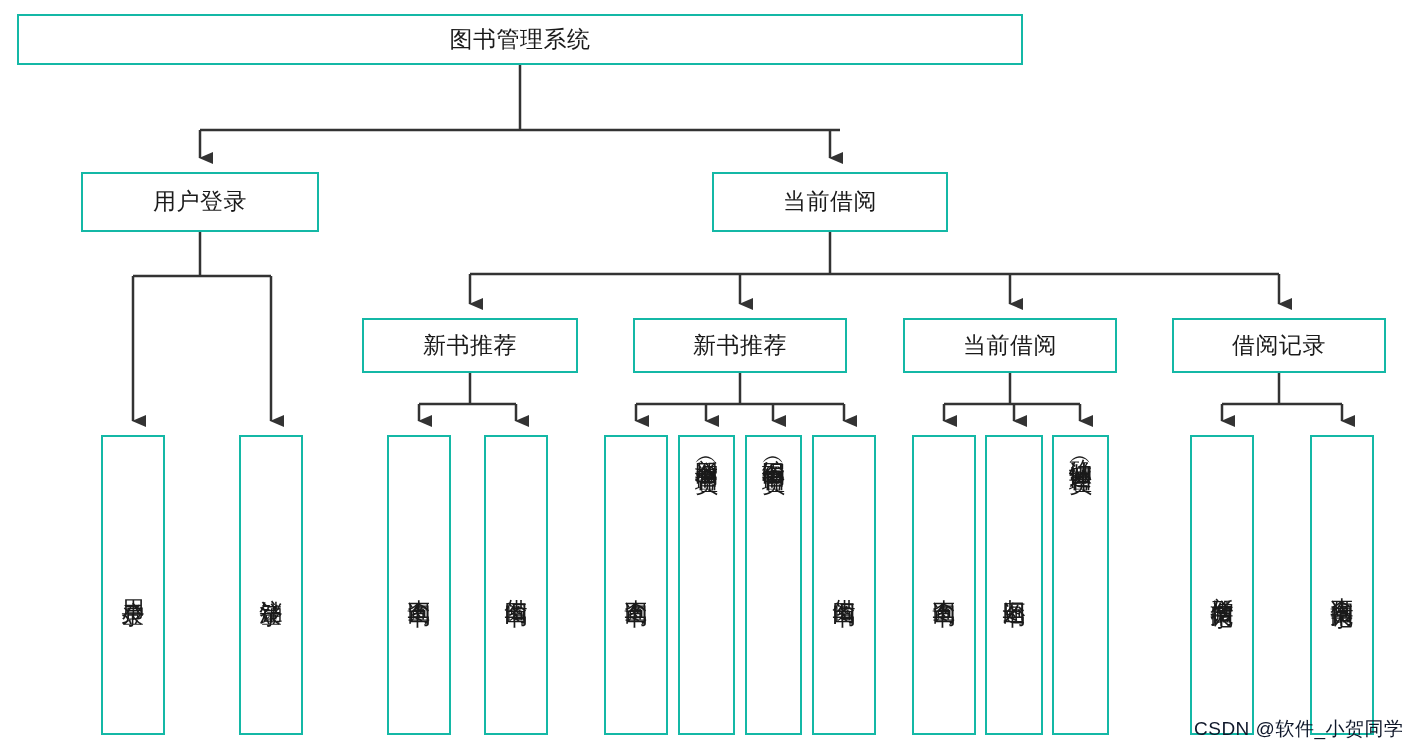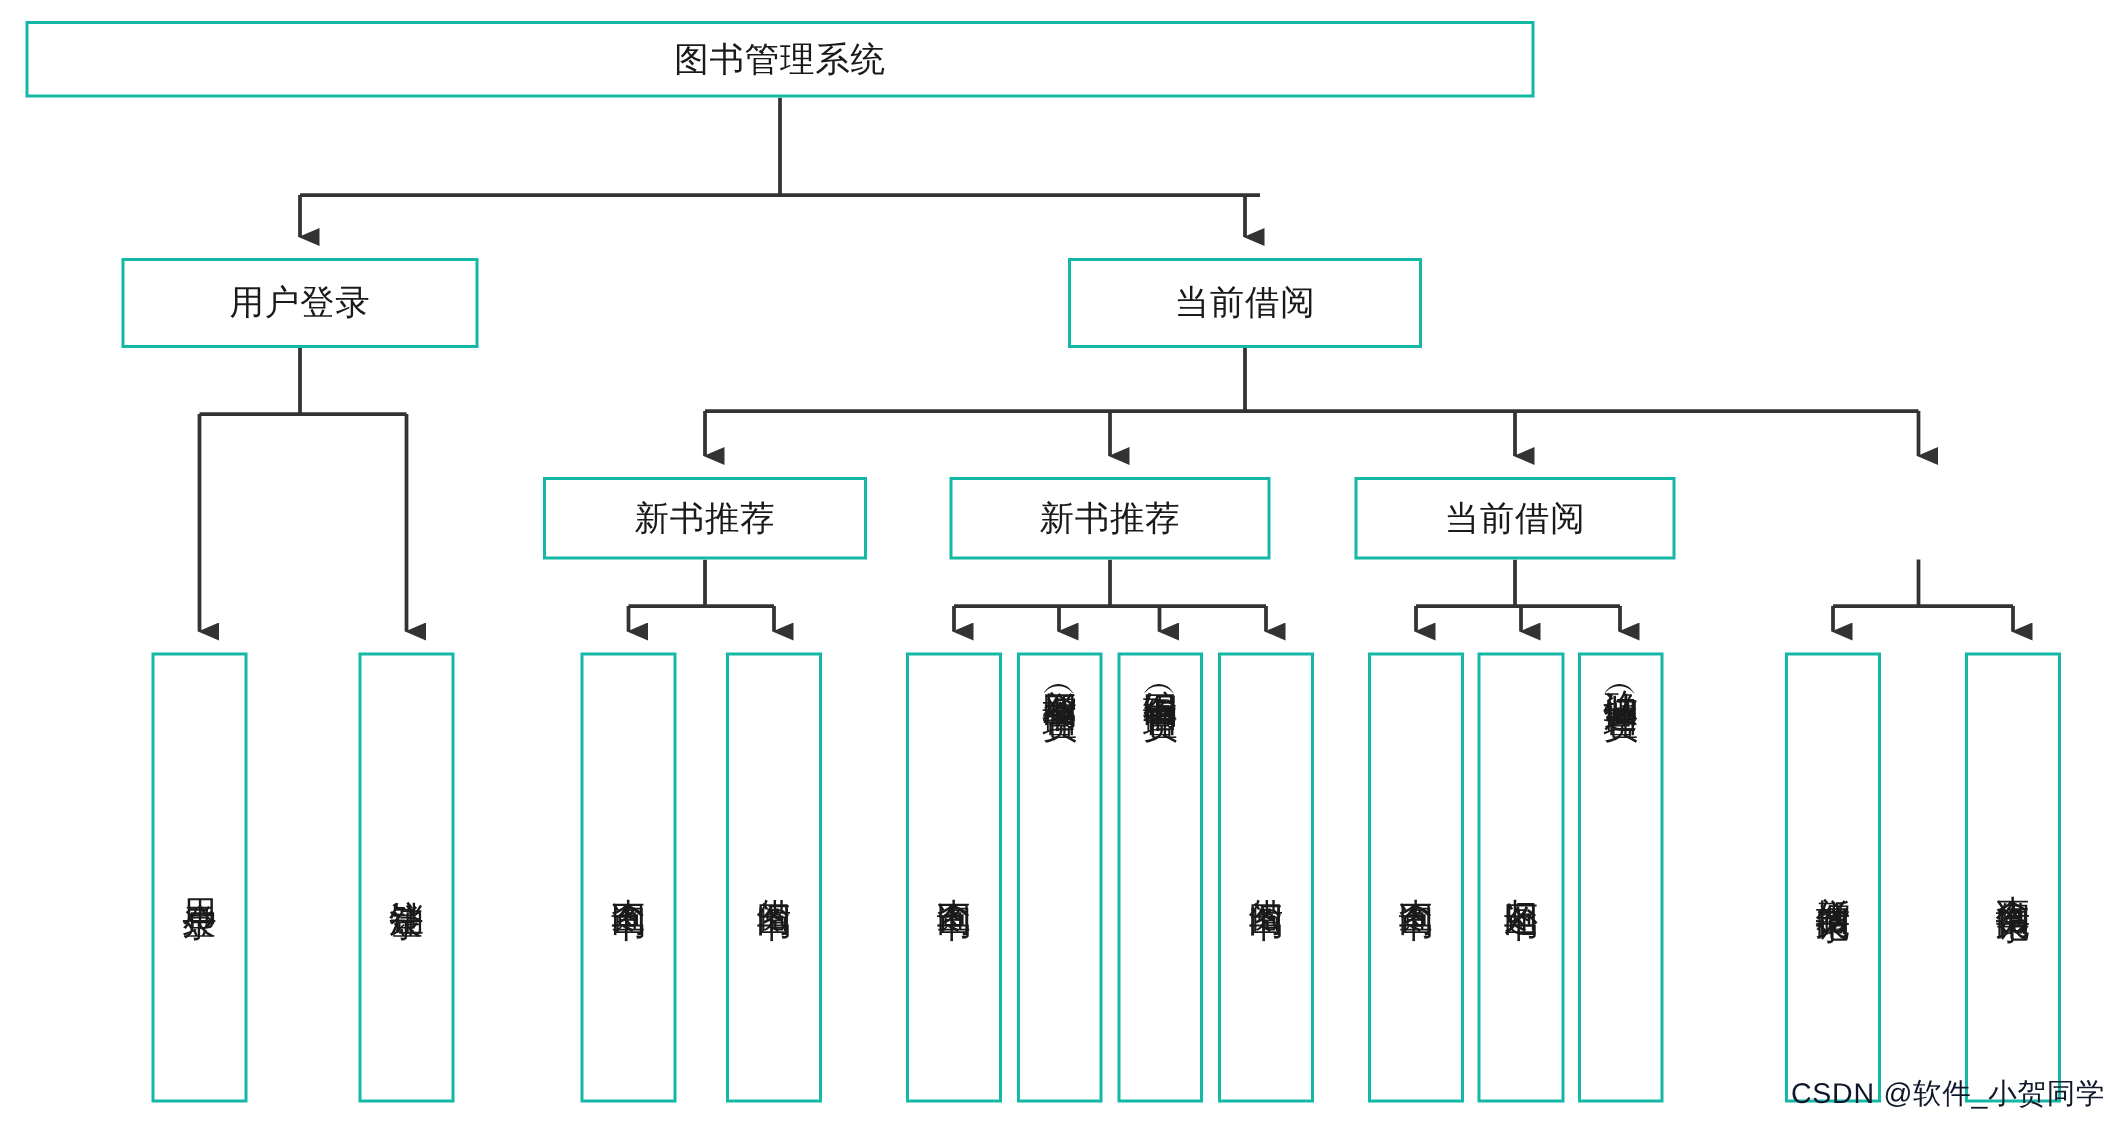--- a/index.html
+++ b/index.html
@@ -141,20 +141,23 @@
 
   <div class="node h" style="left:362px; top:318px; width:216px; height:55px;">
     <span class="label">新书推荐</span>
   </div>
   <div class="node h" style="left:633px; top:318px; width:214px; height:55px;">
     <span class="label">新书推荐</span>
   </div>
   <div class="node h" style="left:903px; top:318px; width:214px; height:55px;">
     <span class="label">当前借阅</span>
   </div>
+  <div class="node h" style="left:1172px; top:318px; width:214px; height:55px;">
+    <span class="label">借阅记录</span>
+  </div>
 
   <div class="node v center" style="left:101px; top:435px; width:64px; height:300px;">
     <span class="label">用户登录</span>
   </div>
   <div class="node v center" style="left:239px; top:435px; width:64px; height:300px;">
     <span class="label">注销登录</span>
   </div>
   <div class="node v center" style="left:387px; top:435px; width:64px; height:300px;">
     <span class="label">查询图书</span>
   </div>

